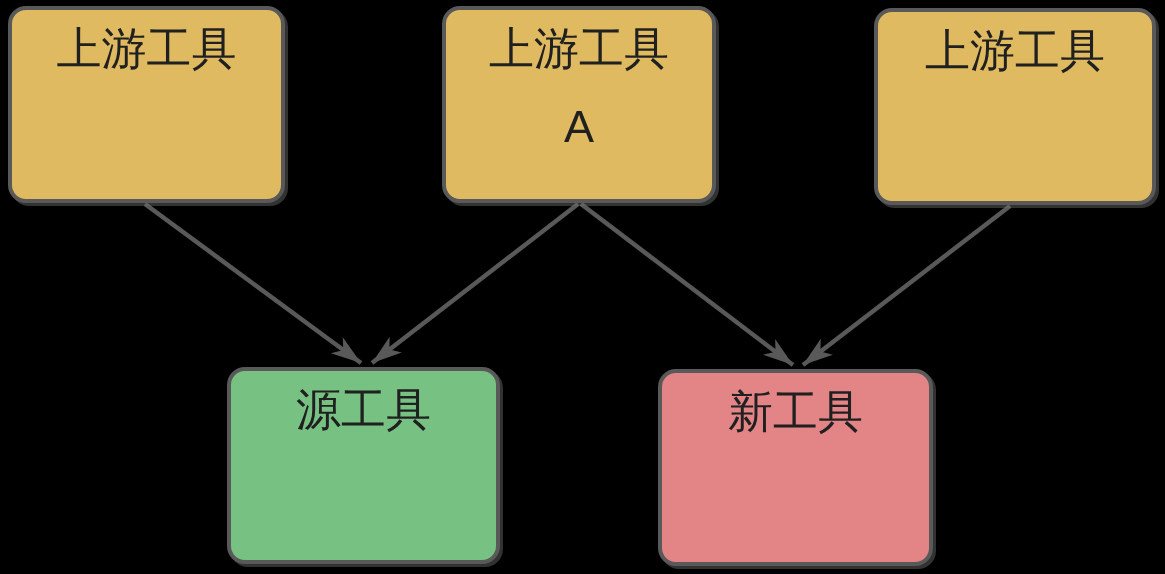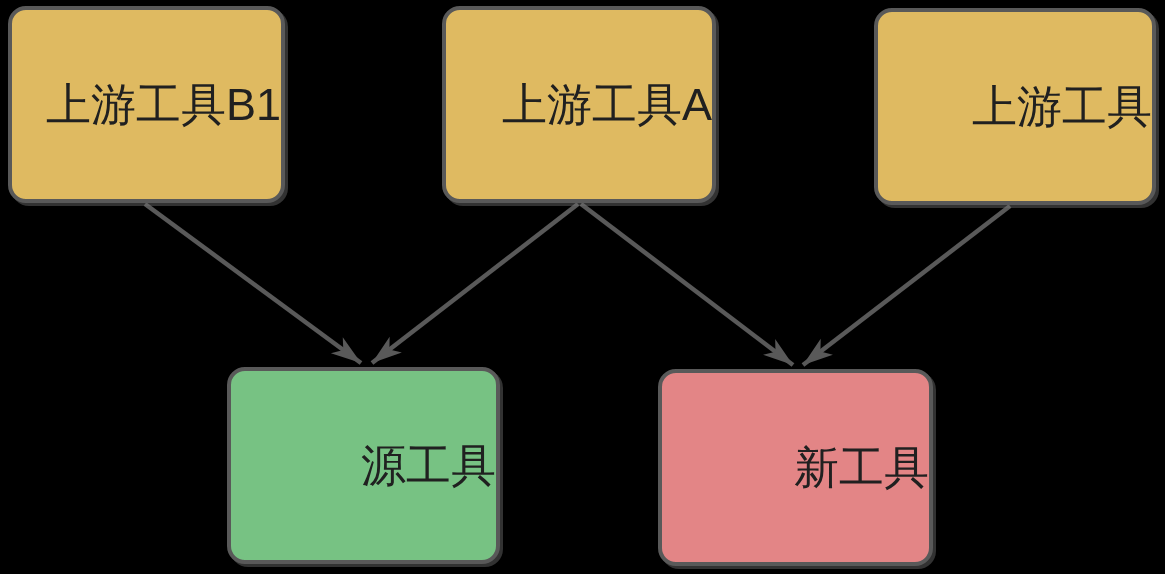--- a/index.html
+++ b/index.html
@@ -14,23 +14,23 @@
     background: var(--background, #000000);
     overflow: hidden;
     font-family: "Liberation Sans", "DejaVu Sans", sans-serif;
   }
   .node {
     position: absolute;
     box-sizing: border-box;
     border: 4px solid var(--border, #595959);
     border-radius: 18px;
     display: flex;
-    flex-direction: row;
+    flex-direction: column;
     align-items: center;
-    justify-content: flex-end;
+    justify-content: flex-start;
     color: var(--text, #202020);
     box-shadow: 3px 3px 0 rgba(110,110,110,0.45);
   }
   .node .line {
     font-size: 45px;
     line-height: 78px;
     white-space: nowrap;
     text-align: center;
   }
   .node-upstream { background: var(--upstream-fill, #DFBA61); }
@@ -69,21 +69,20 @@
       </marker>
     </defs>
     <line class="edge" x1="145" y1="204" x2="361" y2="363" marker-end="url(#arrow)"></line>
     <line class="edge" x1="578" y1="204" x2="372" y2="363" marker-end="url(#arrow)"></line>
     <line class="edge" x1="581" y1="204" x2="793" y2="365" marker-end="url(#arrow)"></line>
     <line class="edge" x1="1010" y1="206" x2="803" y2="365" marker-end="url(#arrow)"></line>
   </svg>
 
   <div class="node node-upstream" id="node-b1">
     <div class="line">上游工具</div>
-    <div class="line">B1</div>
   </div>
 
   <div class="node node-upstream" id="node-a">
     <div class="line">上游工具</div>
     <div class="line">A</div>
   </div>
 
   <div class="node node-upstream" id="node-b2">
     <div class="line">上游工具</div>
   </div>

